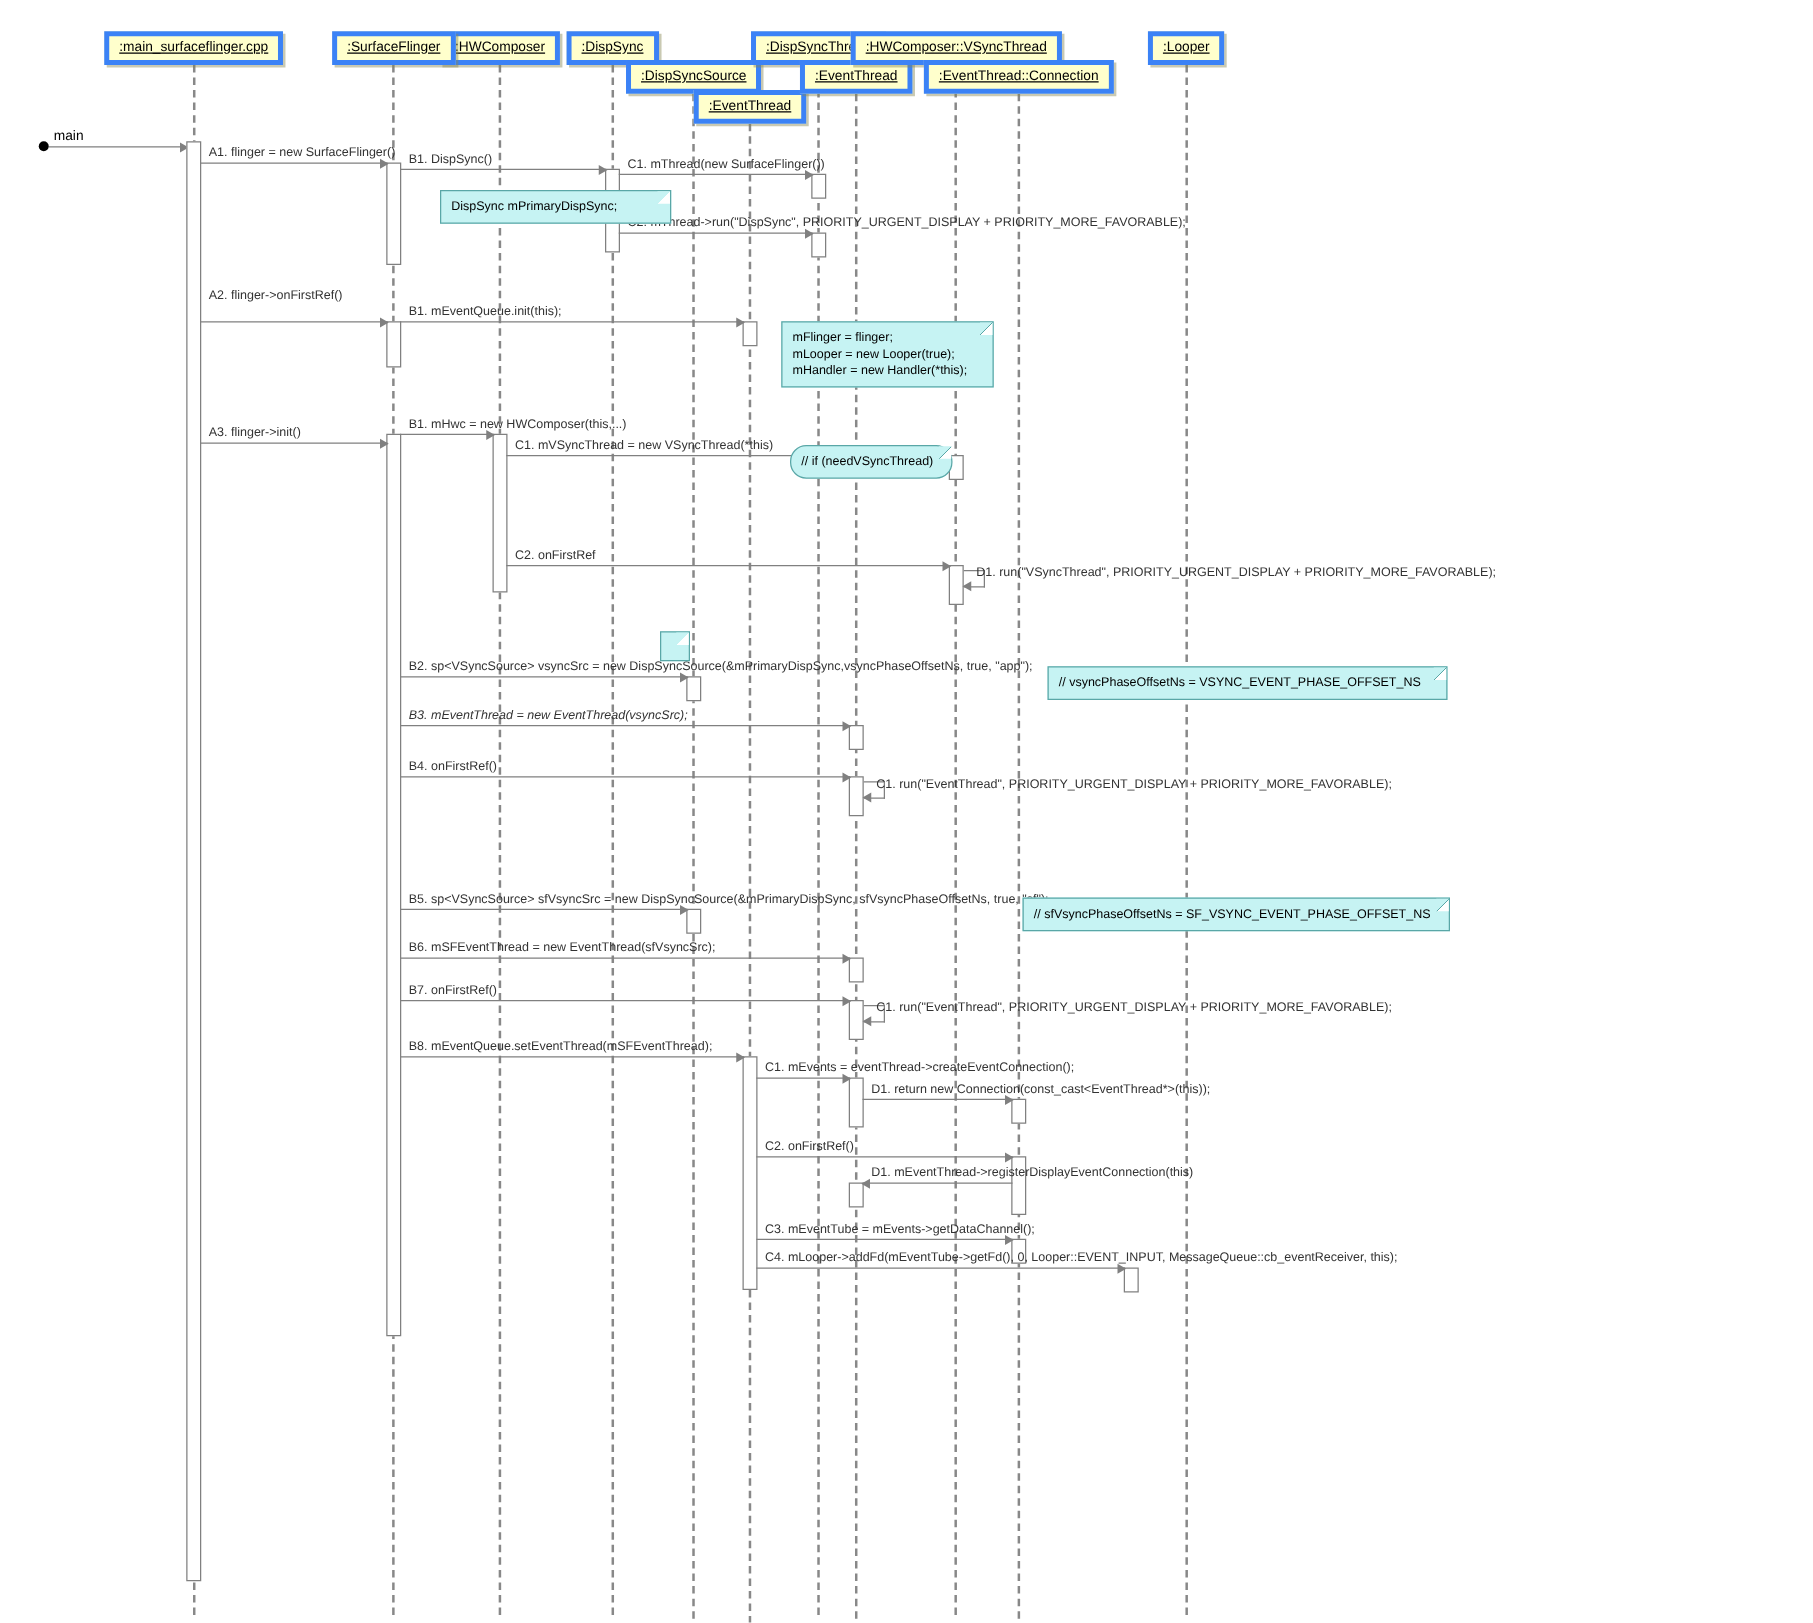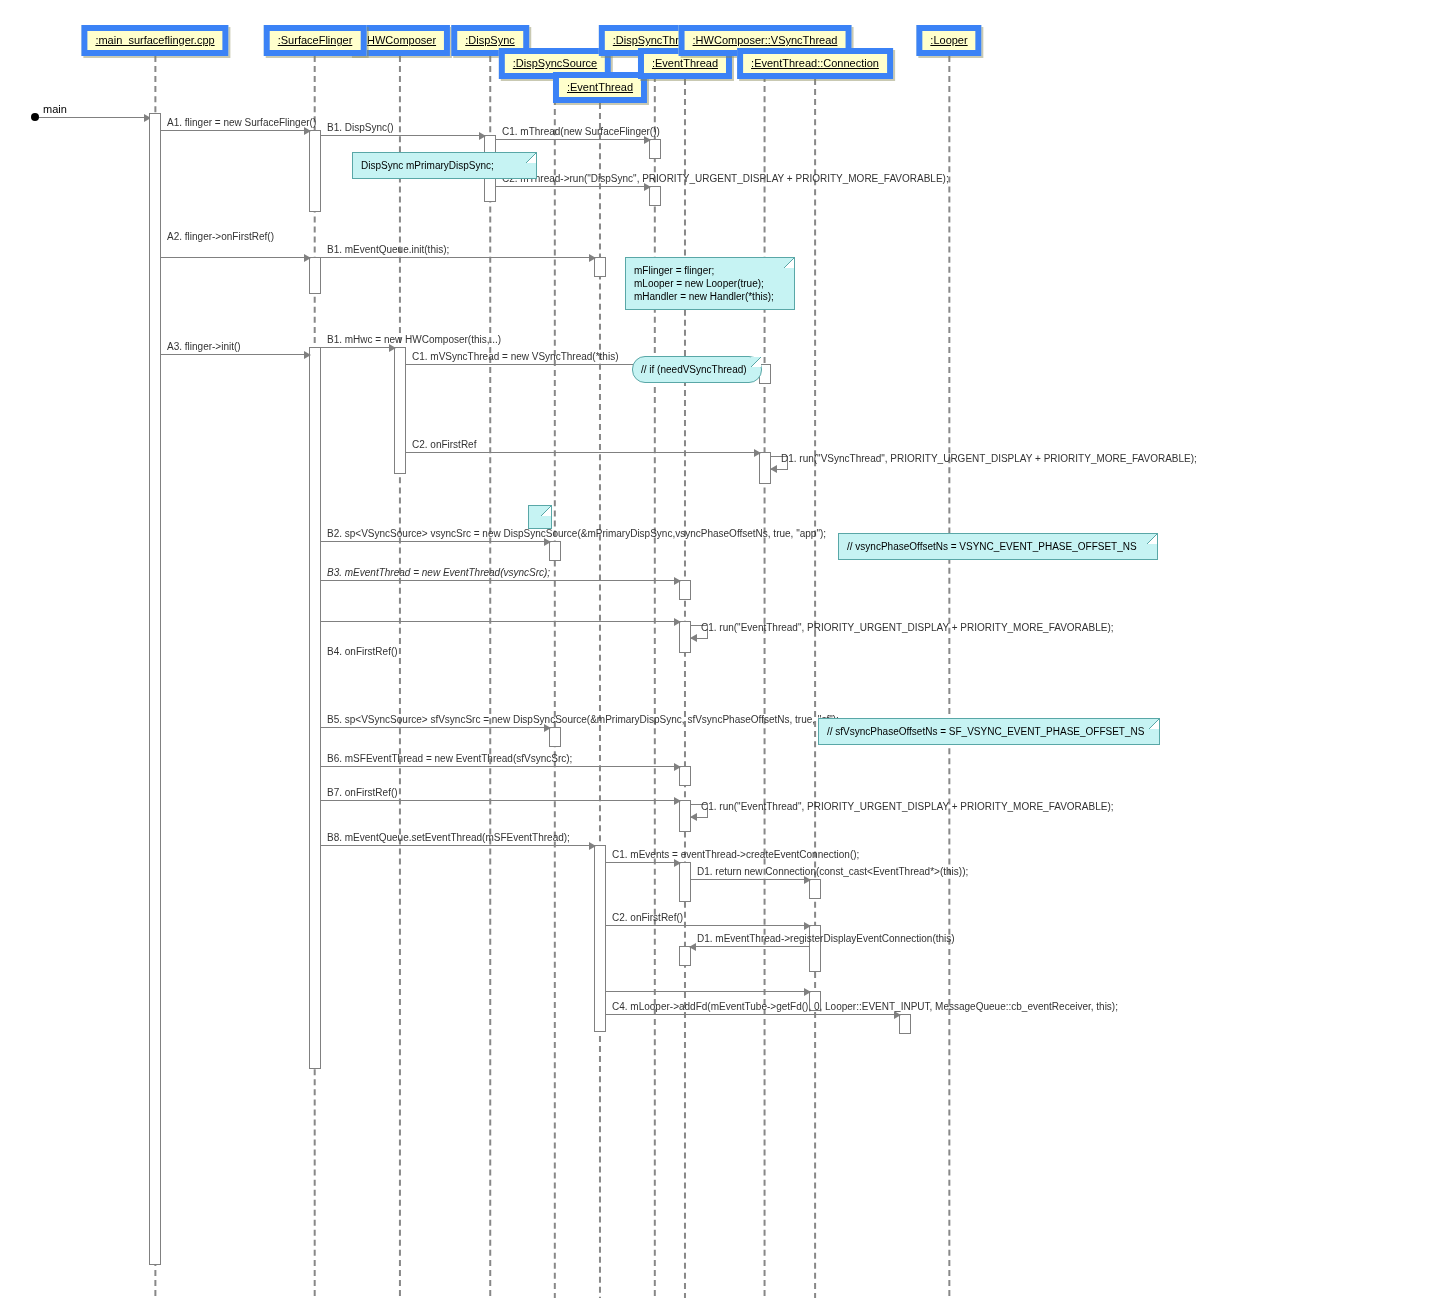--- a/index.html
+++ b/index.html
@@ -1,18 +1,18 @@
 <!DOCTYPE html>
 <html><head>
 <meta charset="utf-8">
 <style>
 html,body{margin:0;padding:0;background:#fff;font-family:Arial,Helvetica,sans-serif}
 #canvas{position:relative;width:1450px;height:1298px;background:#fff}
 .participant{position:absolute;top:25px;transform:translateX(-50%);display:flex;flex-direction:column;align-items:center}
-.phead{position:relative;background:#ffffcc;border:6px solid #3b82f6;box-shadow:2px 2px 0 rgba(136,136,85,.45);font-size:11px;padding:3px 8px;text-decoration:underline;line-height:1.15;white-space:nowrap}
+.phead{position:relative;background:#ffffcc;border:4px solid #3b82f6;box-shadow:2px 2px 0 rgba(136,136,85,.45);font-size:11px;padding:3px 8px;text-decoration:underline;line-height:1.15;white-space:nowrap}
 .lifeline{border-left:2px dashed #888;width:0;height:1240px}
 .msg{position:absolute;font-size:10px;color:#333;text-align:left;line-height:1.1;padding:0 4px}
 .arrow{position:absolute;height:0;border-top:1px solid #808080}
 .arrow::after{content:"";position:absolute;right:-1px;top:-4px;border-left:7px solid #808080;border-top:4px solid transparent;border-bottom:4px solid transparent}
 .arrow.back::after{right:auto;left:-1px;border-left:none;border-right:7px solid #808080}
 .act{position:absolute;width:10px;background:#fff;border:1px solid #808080;transform:translateX(-50%)}
 .note{position:absolute;background:#c6f3f3;border:1px solid #59a7a7;font-size:10px;padding:6px 10px 6px 8px;line-height:1.3}
 .note::before{content:"";position:absolute;top:0;right:0;width:10px;height:10px;background:linear-gradient(135deg,#c6f3f3 0 49%,#59a7a7 50% 52%,#fff 53% 100%)}
 .start-label{position:absolute;font-size:11px}
 .start-dot{position:absolute;width:8px;height:8px;border-radius:50%;background:#000}
@@ -116,21 +116,21 @@
     <div class="msg" style="left: 408px; top: 351px; width: 225px; white-space: nowrap; overflow: hidden;">C1. mVSyncThread = new VSyncThread(*this)</div>
     <div class="arrow" style="left: 405px; top: 452px; width: 355px;"></div>
     <div class="msg" style="left: 408px; top: 439px; width: 353px; white-space: nowrap; overflow: visible;">C2. onFirstRef</div>
     <div class="selfarr" style="left: 771px; top: 456px;"></div>
     <div class="msg" style="left: 777px; top: 453px;">D1. run("VSyncThread", PRIORITY_URGENT_DISPLAY + PRIORITY_MORE_FAVORABLE);</div>
     <div class="arrow" style="left: 320px; top: 541px; width: 230px;"></div>
     <div class="msg" style="left: 323px; top: 528px; width: 800px; white-space: nowrap; overflow: visible;">B2. sp&lt;VSyncSource&gt; vsyncSrc = new DispSyncSource(&amp;mPrimaryDispSync,vsyncPhaseOffsetNs, true, "app");</div>
     <div class="arrow" style="left: 320px; top: 580px; width: 360px;"></div>
     <div class="msg" style="left: 323px; top: 567px; width: 358px; white-space: nowrap; overflow: visible; font-style: italic;">B3. mEventThread = new EventThread(vsyncSrc);</div>
     <div class="arrow" style="left: 320px; top: 621px; width: 360px;"></div>
-    <div class="msg" style="left: 323px; top: 608px; width: 358px; white-space: nowrap; overflow: visible; margin-top: 38px;">B4. onFirstRef()</div>
+    <div class="msg" style="left: 323px; top: 608px; width: 358px; white-space: nowrap; overflow: visible;">B4. onFirstRef()</div>
     <div class="selfarr" style="left: 691px; top: 625px;"></div>
     <div class="msg" style="left: 697px; top: 622px;">C1. run("EventThread", PRIORITY_URGENT_DISPLAY + PRIORITY_MORE_FAVORABLE);</div>
     <div class="arrow" style="left: 320px; top: 727px; width: 230px;"></div>
     <div class="msg" style="left: 323px; top: 714px; width: 800px; white-space: nowrap; overflow: visible;">B5. sp&lt;VSyncSource&gt; sfVsyncSrc = new DispSyncSource(&amp;mPrimaryDispSync, sfVsyncPhaseOffsetNs, true, "sf");</div>
     <div class="arrow" style="left: 320px; top: 766px; width: 360px;"></div>
     <div class="msg" style="left: 323px; top: 753px; width: 358px; white-space: nowrap; overflow: visible;">B6. mSFEventThread = new EventThread(sfVsyncSrc);</div>
     <div class="arrow" style="left: 320px; top: 800px; width: 360px;"></div>
     <div class="msg" style="left: 323px; top: 787px; width: 358px; white-space: nowrap; overflow: visible;">B7. onFirstRef()</div>
     <div class="selfarr" style="left: 691px; top: 804px;"></div>
     <div class="msg" style="left: 697px; top: 801px;">C1. run("EventThread", PRIORITY_URGENT_DISPLAY + PRIORITY_MORE_FAVORABLE);</div>
@@ -138,20 +138,21 @@
     <div class="msg" style="left: 323px; top: 832px; width: 273px; white-space: nowrap; overflow: visible;">B8. mEventQueue.setEventThread(mSFEventThread);</div>
     <div class="arrow" style="left: 605px; top: 862px; width: 75px;"></div>
     <div class="msg" style="left: 608px; top: 849px; width: 800px; white-space: nowrap; overflow: visible;">C1. mEvents = eventThread-&gt;createEventConnection();</div>
     <div class="arrow" style="left: 690px; top: 879px; width: 120px;"></div>
     <div class="msg" style="left: 693px; top: 866px; width: 800px; white-space: nowrap; overflow: visible;">D1. return new Connection(const_cast&lt;EventThread*&gt;(this));</div>
     <div class="arrow" style="left: 605px; top: 925px; width: 205px;"></div>
     <div class="msg" style="left: 608px; top: 912px; width: 203px; white-space: nowrap; overflow: visible;">C2. onFirstRef()</div>
     <div class="arrow back" style="left: 690px; top: 946px; width: 120px;"></div>
     <div class="msg" style="left: 693px; top: 933px; width: 800px; white-space: nowrap; overflow: visible;">D1. mEventThread-&gt;registerDisplayEventConnection(this)</div>
     <div class="arrow" style="left: 605px; top: 991px; width: 205px;"></div>
+    <div class="msg" style="left: 608px; top: 978px; width: 800px; white-space: nowrap; overflow: visible;">C3. mEventTube = mEvents-&gt;getDataChannel();</div>
     <div class="arrow" style="left: 605px; top: 1014px; width: 295px;"></div>
     <div class="msg" style="left: 608px; top: 1001px; width: 800px; white-space: nowrap; overflow: visible;">C4. mLooper-&gt;addFd(mEventTube-&gt;getFd(), 0, Looper::EVENT_INPUT, MessageQueue::cb_eventReceiver, this);</div>
     <div class="note" style="left: 352px; top: 152px; min-width: 165px; white-space: pre-line;">DispSync mPrimaryDispSync;</div>
     <div class="note" style="left: 625px; top: 257px; min-width: 150px; white-space: pre-line;">mFlinger = flinger;
 mLooper = new Looper(true);
 mHandler = new Handler(*this);</div>
     <div class="note" style="left: 632px; top: 356px; min-width: 110px; white-space: pre-line; border-radius: 13px;">// if (needVSyncThread)</div>
     <div class="note" style="left: 528px; top: 505px; min-width: 14px; width: 22px; height: 22px; padding: 0px; white-space: pre-line;"></div>
     <div class="note" style="left: 838px; top: 533px; min-width: 300px; white-space: pre-line;">// vsyncPhaseOffsetNs = VSYNC_EVENT_PHASE_OFFSET_NS</div>
     <div class="note" style="left: 818px; top: 718px; min-width: 322px; white-space: pre-line;">// sfVsyncPhaseOffsetNs = SF_VSYNC_EVENT_PHASE_OFFSET_NS</div>

